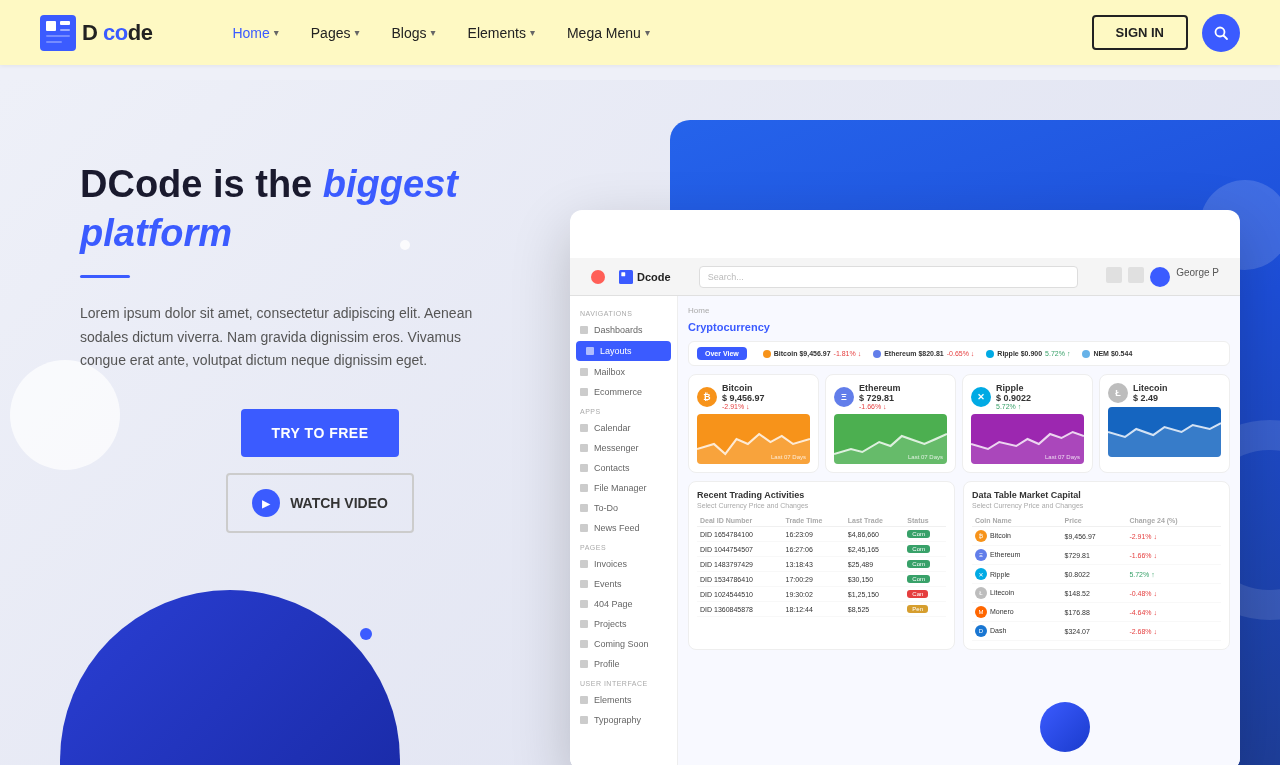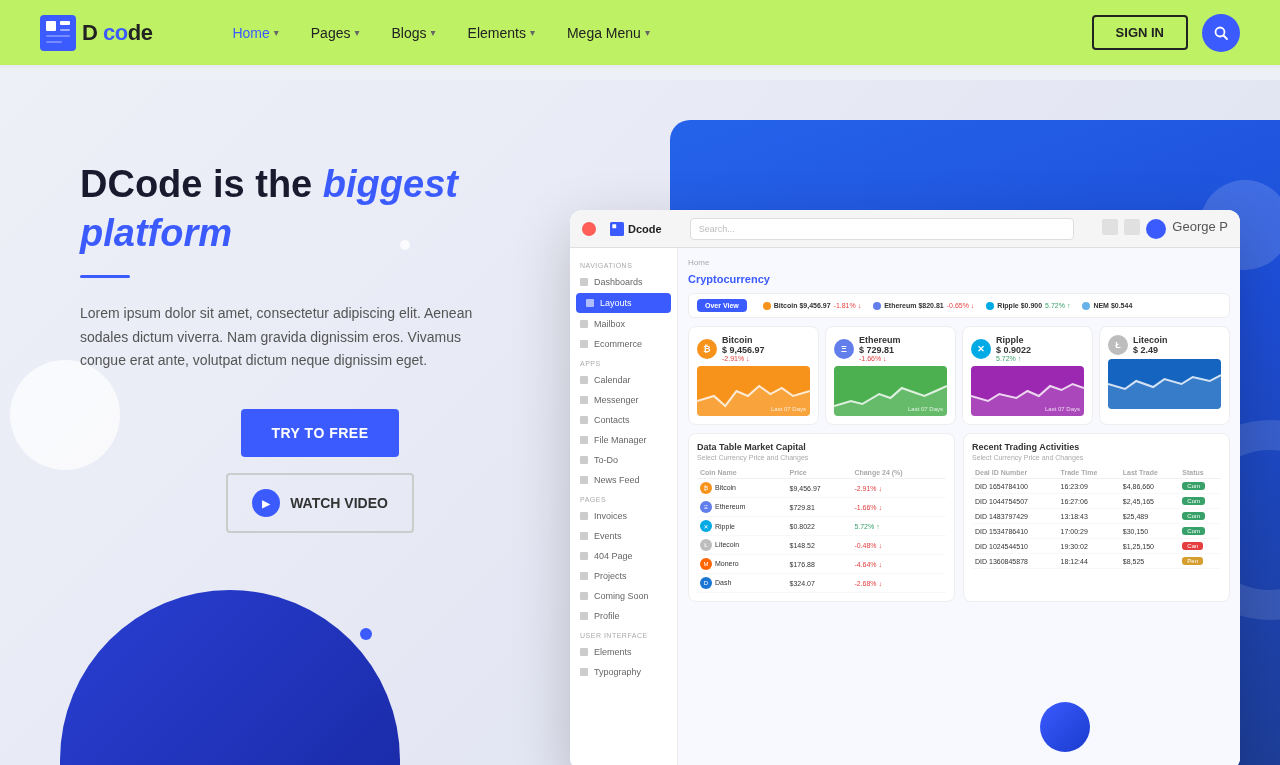--- a/index.html
+++ b/index.html
@@ -1,21 +1,21 @@
 <!DOCTYPE html>
 <html><head>
   <meta charset="utf-8">
   <style>
     * { margin: 0; padding: 0; box-sizing: border-box; }
     body { font-family: 'Segoe UI', Arial, sans-serif; background: #eef0f8; overflow-x: hidden; width: 1280px; height: 765px; position: relative; }
 
     
     .navbar {
       position: fixed; top: 0; left: 0; width: 1280px; height: 65px;
-      background: #bef264; display: flex; align-items: center; justify-content: space-between;
+      background: #fef9c3; display: flex; align-items: center; justify-content: space-between;
       padding: 0 40px; z-index: 100; box-shadow: 0 1px 4px rgba(0,0,0,0.06);
     }
     .navbar-left { display: flex; align-items: center; }
     .logo { display: flex; align-items: center; gap: 6px; }
     .logo-icon { width: 36px; height: 36px; }
     .logo-text { font-size: 22px; font-weight: 700; color: #222; letter-spacing: -0.5px; }
     .logo-text span { color: #3b5bff; }
     .nav-links { display: flex; align-items: center; gap: 32px; margin-left: 80px; }
     .nav-link { font-size: 14px; font-weight: 500; color: #3b5bff; text-decoration: none; display: flex; align-items: center; gap: 4px; cursor: pointer; }
     .nav-link.dark { color: #222; }
@@ -104,33 +104,33 @@
     }
 
     
     .dashboard-window {
       position: absolute; top: 90px; left: 0px; width: 670px; height: 560px;
       background: #fff; border-radius: 12px; box-shadow: 0 20px 60px rgba(0,0,0,0.2);
       overflow: hidden; z-index: 5;
     }
     .dash-titlebar {
       height: 38px; background: #f5f5f5; display: flex; align-items: center;
-      padding: 0 12px; gap: 8px; border-bottom: 1px solid #e0e0e0;
+      padding: 0 21px; gap: 8px; border-bottom: 1px solid #e0e0e0; margin-top: 48px;
     }
     .dash-close-btn { width: 14px; height: 14px; border-radius: 50%; background: #ff5f57; }
     .dash-logo { display: flex; align-items: center; gap: 4px; margin-left: 6px; }
     .dash-logo-text { font-size: 11px; font-weight: 700; color: #222; }
     .dash-search {
       flex: 1; background: #fff; border: 1px solid #ddd; border-radius: 4px;
       height: 22px; margin: 0 20px; padding: 0 8px; font-size: 10px; color: #aaa;
       display: flex; align-items: center;
     }
     .dash-top-icons { display: flex; gap: 6px; margin-left: auto; }
     .dash-avatar { width: 20px; height: 20px; border-radius: 50%; background: #3b5bff; }
-    .dash-avatar-label { font-size: 13px; color: #555; }
+    .dash-avatar-label { font-size: 10px; color: #555; }
 
     .dash-body { display: flex; height: calc(100% - 38px); }
 
     
     .dash-sidebar {
       width: 108px; background: #fff; border-right: 1px solid #eee;
       padding: 8px 0; overflow: hidden;
     }
     .dash-sidebar-section { font-size: 7px; color: #aaa; padding: 6px 10px 3px; text-transform: uppercase; letter-spacing: 0.5px; }
     .dash-sidebar-item {
@@ -481,20 +481,73 @@
                   <polyline points="0,25 15,30 25,22 40,28 50,20 65,25 75,18 90,22 100,16" fill="none" stroke="rgba(255,255,255,0.8)" stroke-width="2"></polyline>
                   <polygon points="0,25 15,30 25,22 40,28 50,20 65,25 75,18 90,22 100,16 100,50 0,50" fill="rgba(255,255,255,0.15)"></polygon>
                 </svg>
               </div>
             </div>
           </div>
 
           <div class="tables-row">
 
             <div class="dash-table-section">
+              <div class="dash-table-title">Recent Trading Activities</div>
+              <div class="dash-table-sub">Select Currency Price and Changes</div>
+              <table class="dash-table">
+                <thead>
+                  <tr>
+                    <th>Deal ID Number</th>
+                    <th>Trade Time</th>
+                    <th>Last Trade</th>
+                    <th>Status</th>
+                  </tr>
+                </thead>
+                <tbody>
+                  <tr>
+                    <td>DID 1654784100</td>
+                    <td>16:23:09</td>
+                    <td>$4,86,660</td>
+                    <td><button class="status-btn status-complete">Com</button></td>
+                  </tr>
+                  <tr>
+                    <td>DID 1044754507</td>
+                    <td>16:27:06</td>
+                    <td>$2,45,165</td>
+                    <td><button class="status-btn status-complete">Com</button></td>
+                  </tr>
+                  <tr>
+                    <td>DID 1483797429</td>
+                    <td>13:18:43</td>
+                    <td>$25,489</td>
+                    <td><button class="status-btn status-complete">Com</button></td>
+                  </tr>
+                  <tr>
+                    <td>DID 1534786410</td>
+                    <td>17:00:29</td>
+                    <td>$30,150</td>
+                    <td><button class="status-btn status-complete">Com</button></td>
+                  </tr>
+                  <tr>
+                    <td>DID 1024544510</td>
+                    <td>19:30:02</td>
+                    <td>$1,25,150</td>
+                    <td><button class="status-btn status-cancel">Can</button></td>
+                  </tr>
+                  <tr>
+                    <td>DID 1360845878</td>
+                    <td>18:12:44</td>
+                    <td>$8,525</td>
+                    <td><button class="status-btn status-pending">Pen</button></td>
+                  </tr>
+                </tbody>
+              </table>
+            </div>
+
+            <div class="dash-table-section">
               <div class="dash-table-title">Data Table Market Capital</div>
               <div class="dash-table-sub">Select Currency Price and Changes</div>
               <table class="dash-table">
                 <thead>
                   <tr>
                     <th>Coin Name</th>
                     <th>Price</th>
                     <th>Change 24 (%)</th>
                   </tr>
                 </thead>
@@ -525,73 +578,20 @@
                     <td style="color:#e53e3e;">-4.64% ↓</td>
                   </tr>
                   <tr>
                     <td><span class="coin-row-logo" style="background:#1976d2;">D</span>Dash</td>
                     <td>$324.07</td>
                     <td style="color:#e53e3e;">-2.68% ↓</td>
                   </tr>
                 </tbody>
               </table>
             </div>
-
-            <div class="dash-table-section">
-              <div class="dash-table-title">Recent Trading Activities</div>
-              <div class="dash-table-sub">Select Currency Price and Changes</div>
-              <table class="dash-table">
-                <thead>
-                  <tr>
-                    <th>Deal ID Number</th>
-                    <th>Trade Time</th>
-                    <th>Last Trade</th>
-                    <th>Status</th>
-                  </tr>
-                </thead>
-                <tbody>
-                  <tr>
-                    <td>DID 1654784100</td>
-                    <td>16:23:09</td>
-                    <td>$4,86,660</td>
-                    <td><button class="status-btn status-complete">Com</button></td>
-                  </tr>
-                  <tr>
-                    <td>DID 1044754507</td>
-                    <td>16:27:06</td>
-                    <td>$2,45,165</td>
-                    <td><button class="status-btn status-complete">Com</button></td>
-                  </tr>
-                  <tr>
-                    <td>DID 1483797429</td>
-                    <td>13:18:43</td>
-                    <td>$25,489</td>
-                    <td><button class="status-btn status-complete">Com</button></td>
-                  </tr>
-                  <tr>
-                    <td>DID 1534786410</td>
-                    <td>17:00:29</td>
-                    <td>$30,150</td>
-                    <td><button class="status-btn status-complete">Com</button></td>
-                  </tr>
-                  <tr>
-                    <td>DID 1024544510</td>
-                    <td>19:30:02</td>
-                    <td>$1,25,150</td>
-                    <td><button class="status-btn status-cancel">Can</button></td>
-                  </tr>
-                  <tr>
-                    <td>DID 1360845878</td>
-                    <td>18:12:44</td>
-                    <td>$8,525</td>
-                    <td><button class="status-btn status-pending">Pen</button></td>
-                  </tr>
-                </tbody>
-              </table>
-            </div>
           </div>
         </div>
       </div>
     </div>
 
     <div class="bottom-blue-dot"></div>
   </div>
 </div>
 
 </body></html>

